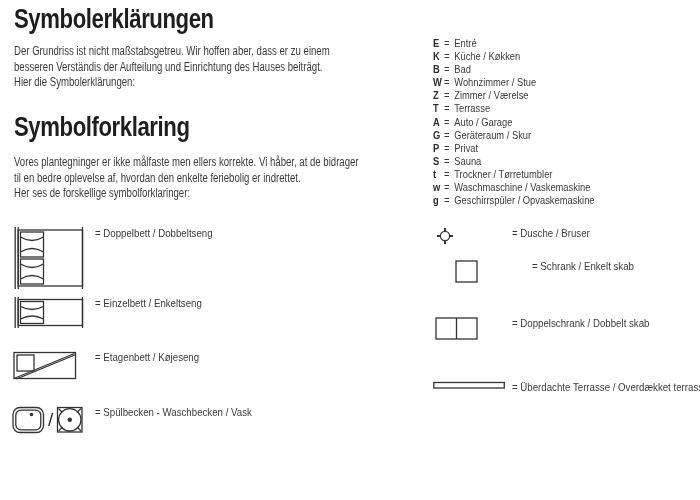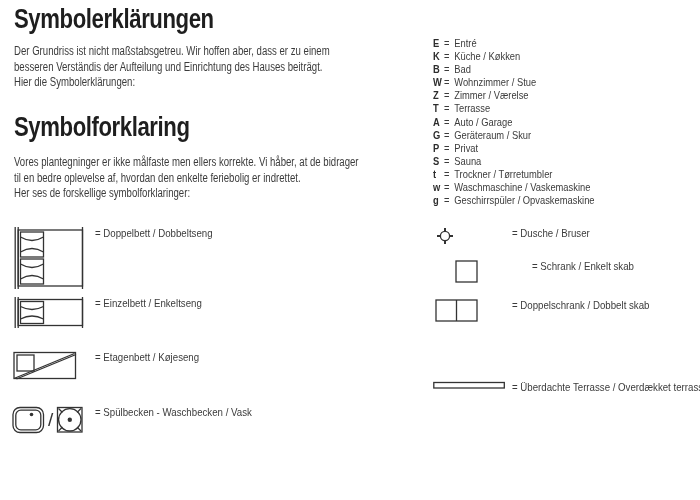--- a/index.html
+++ b/index.html
@@ -46,21 +46,21 @@
   .slash { font-size:19px; color:#333; padding:0 3px; font-weight:400; }
   
   #row-l1 { left:12px; top:227px; height:62px; } #row-l1 .iconbox { width:83px; }
   #row-l2 { left:12px; top:297px; height:31px; } #row-l2 .iconbox { width:83px; }
   #row-l3 { left:13px; top:351px; height:29px; } #row-l3 .iconbox { width:82px; }
   #row-l4 { left:12px; top:406px; height:29px; } #row-l4 .iconbox { width:83px; }
   #row-l5 { left:13px; top:461px; height:30px; } #row-l5 .iconbox { width:82px; }
   
   #row-r1 { left:436px; top:227px; height:19px; } #row-r1 .iconbox { width:76px; }
   #row-r2 { left:435px; top:260px; height:23px;padding-left:20px; } #row-r2 .iconbox { width:77px; }
-  #row-r3 { left:435px; top:299px; height:23px; } #row-r3 .iconbox { width:77px; }
+  #row-r3 { left:435px; top:317px; height:23px; } #row-r3 .iconbox { width:77px; }
   #row-r4 { left:433px; top:346px; height:10px; } #row-r4 .iconbox { width:79px; }
   #row-r5 { left:433px; top:381px; height:9px;  } #row-r5 .iconbox { width:79px; }
   #row-r6 { left:438px; top:412px; height:23px; } #row-r6 .iconbox { width:74px; }
   #row-r7 { left:438px; top:451px; height:23px; } #row-r7 .iconbox { width:74px; }
   .swatch { width:21px; height:22px; }
 </style>
 </head>
 <body>
 
 <div id="page">

